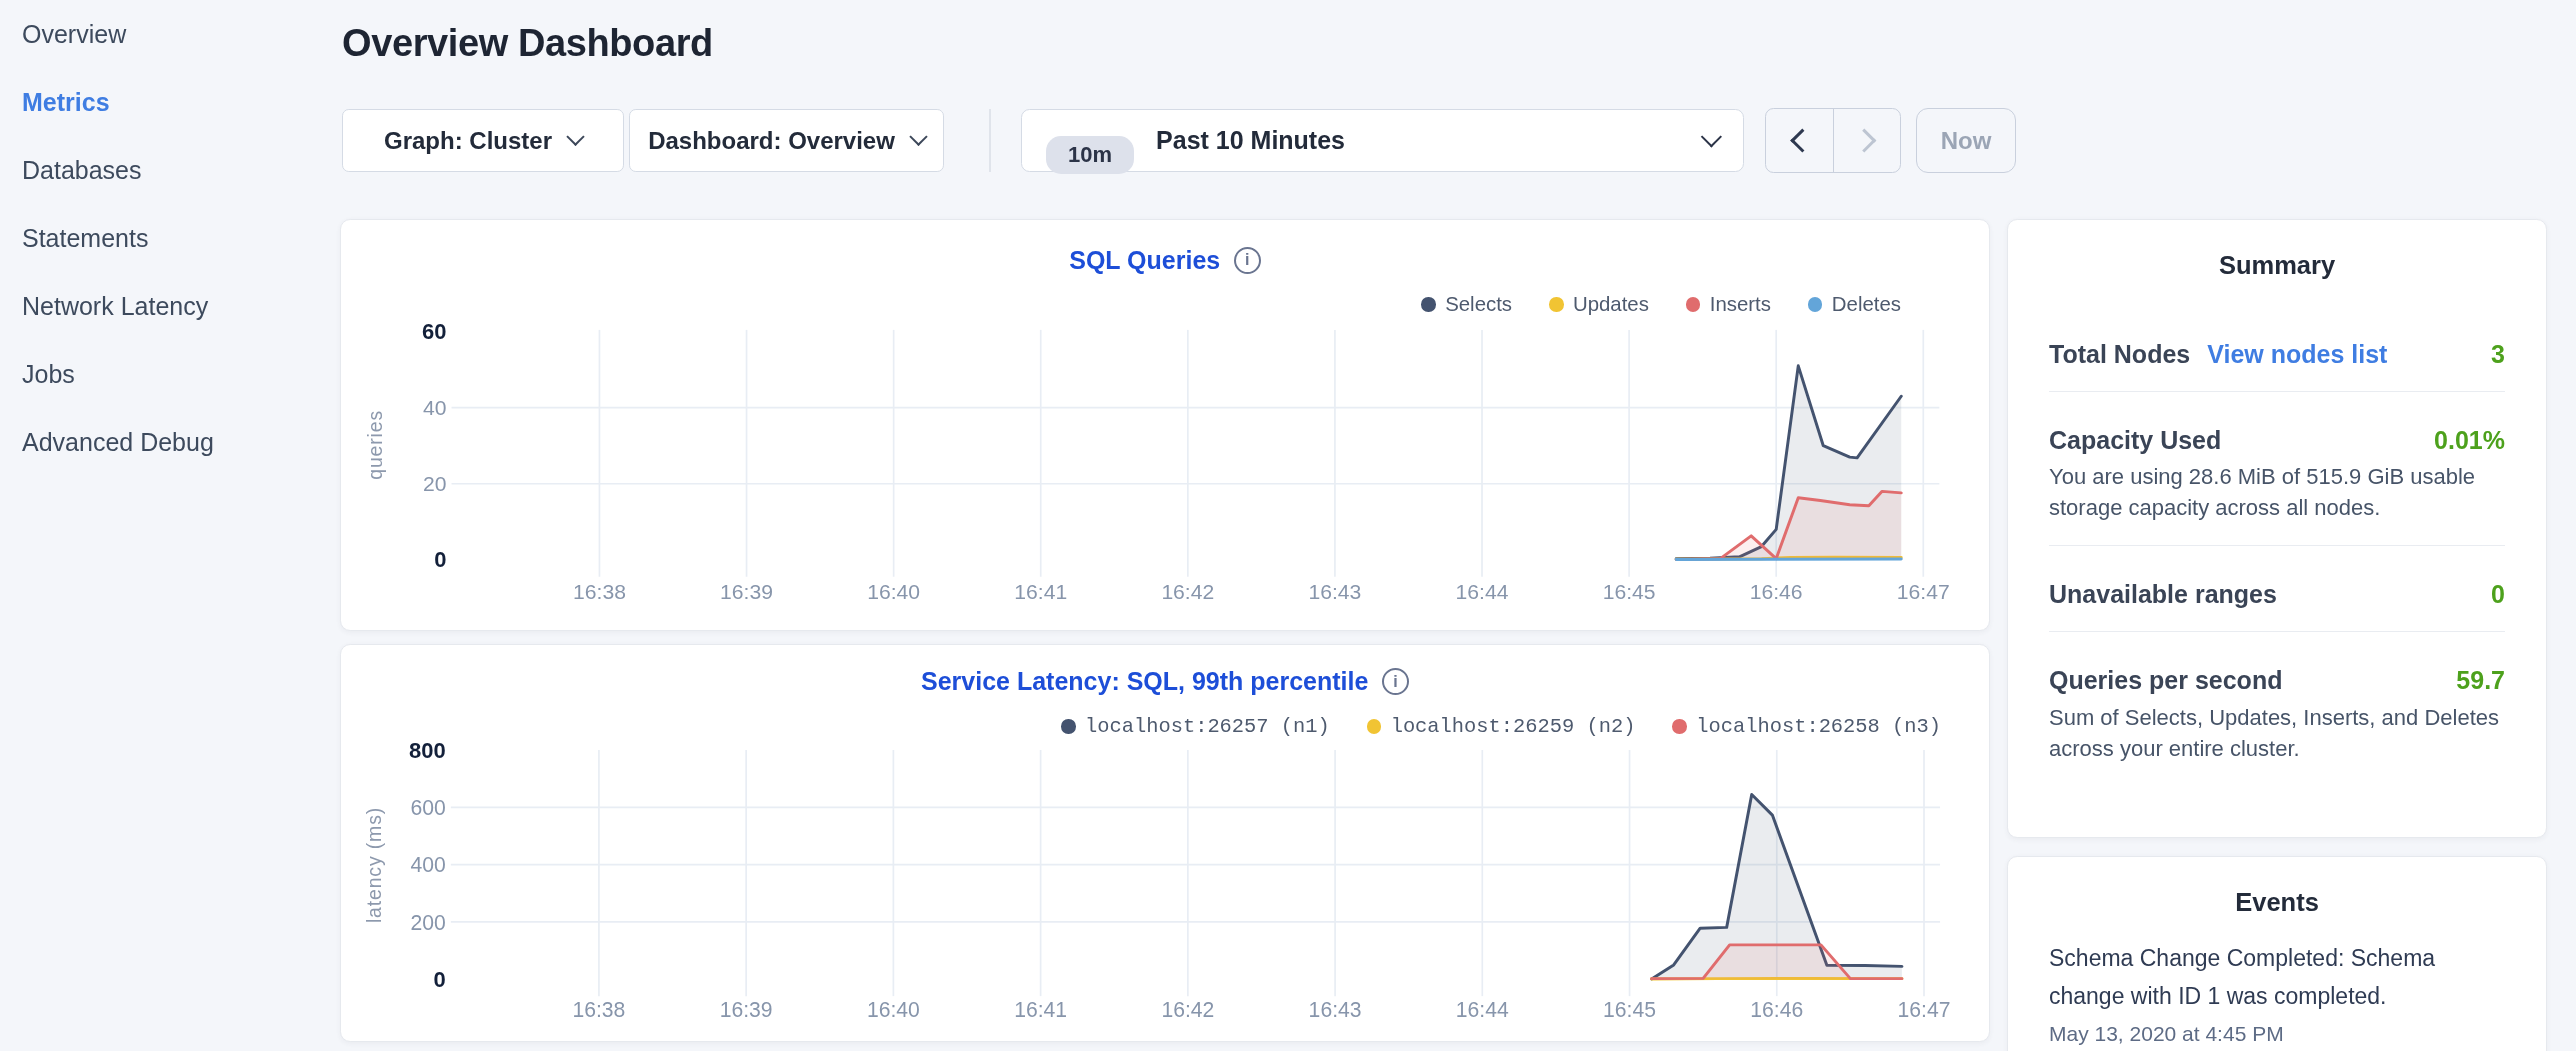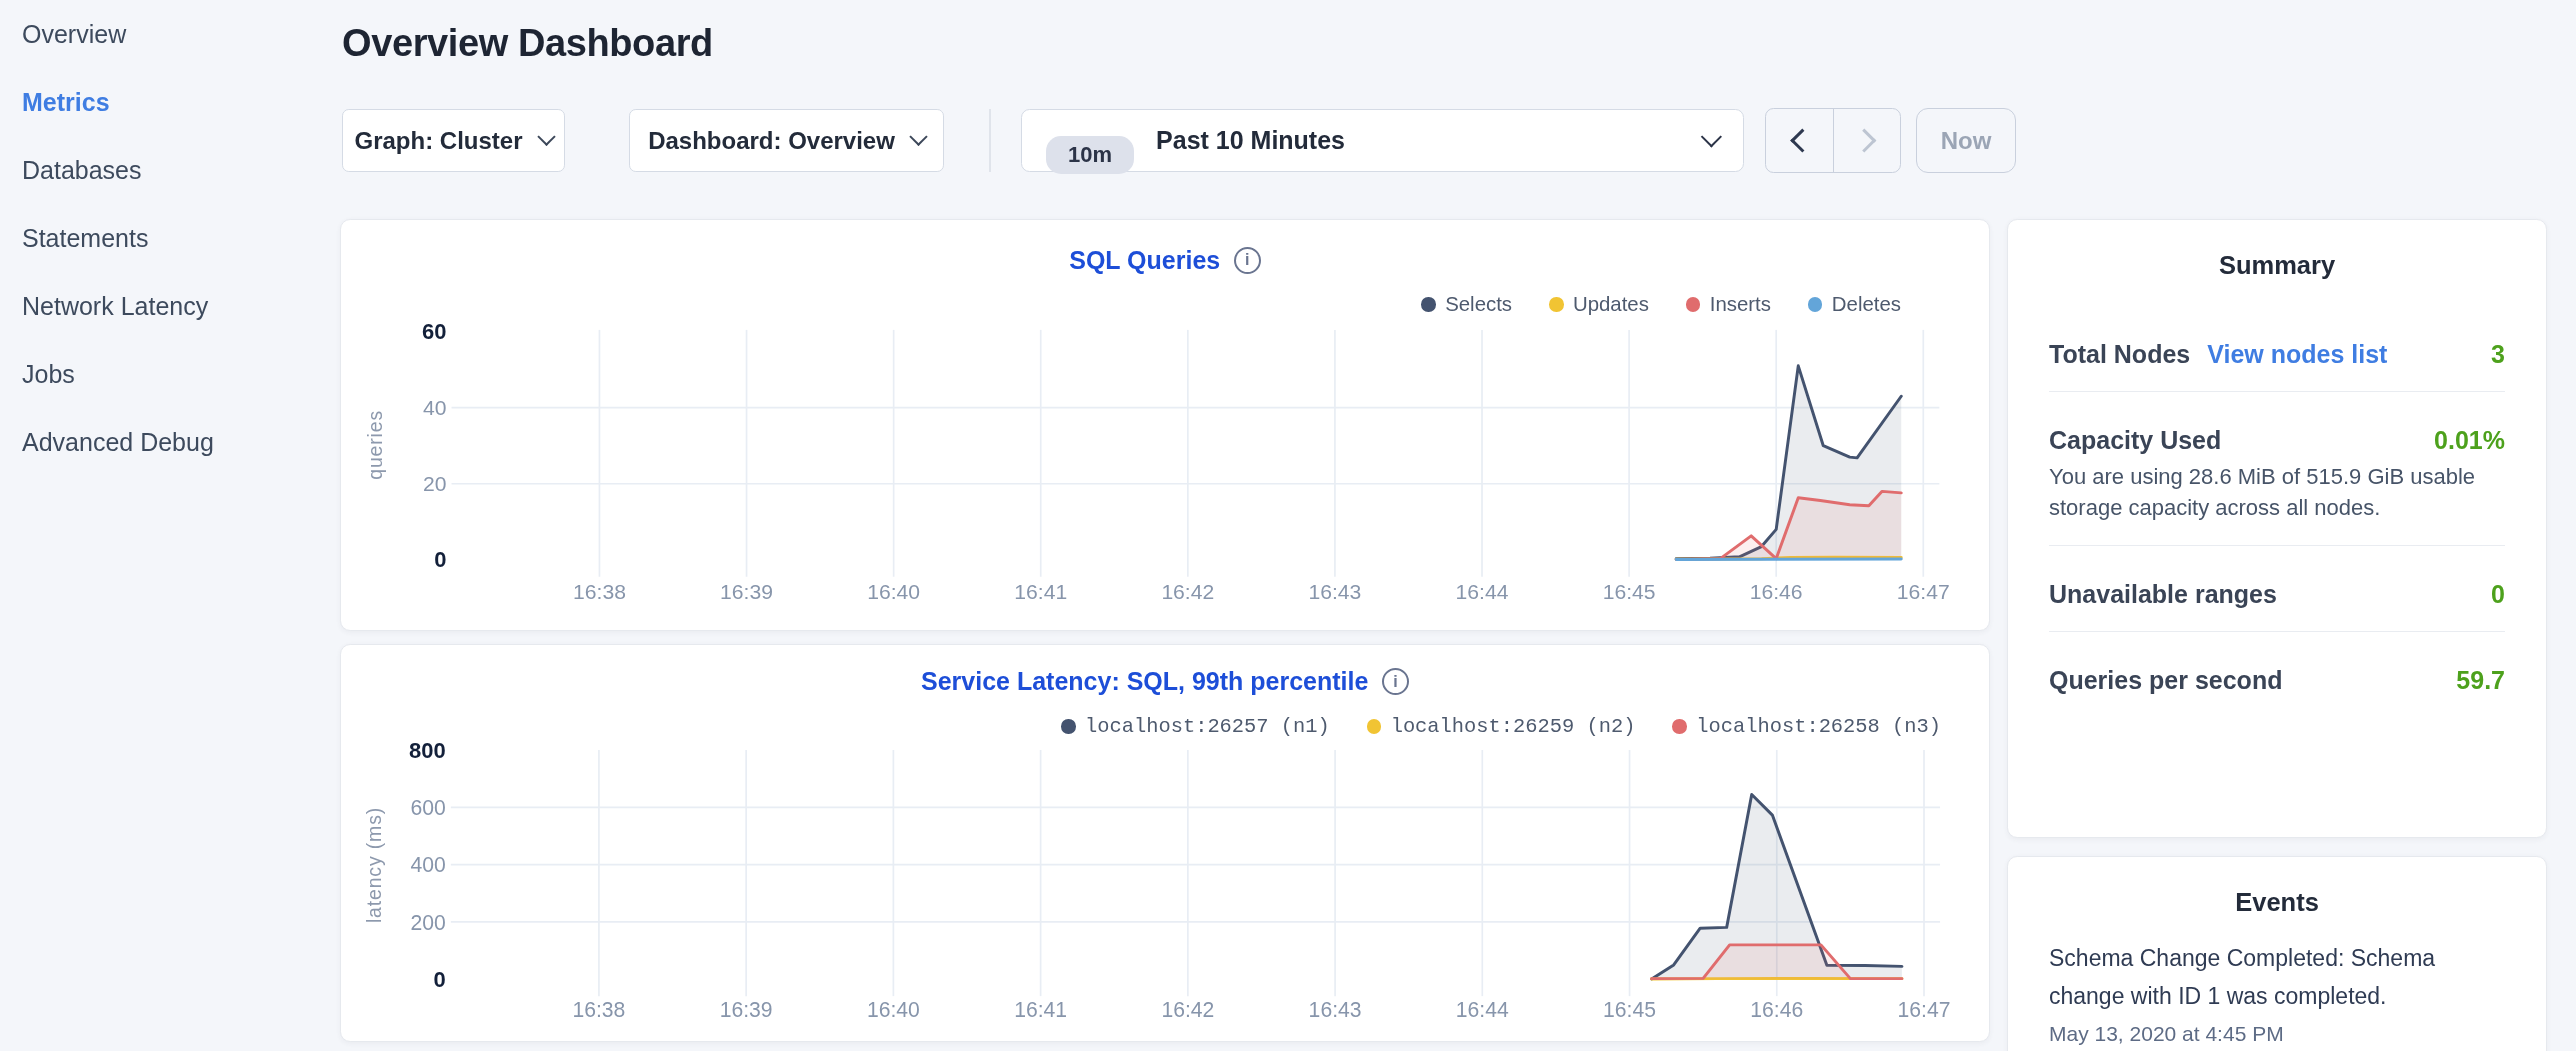--- a/index.html
+++ b/index.html
@@ -20,21 +20,21 @@
 
   
   h1.page-title{position:absolute;left:342px;top:22px;margin:0;
     font-size:38px;font-weight:700;color:#1e2533;letter-spacing:-0.4px;}
 
   
   .dd{position:absolute;top:109px;height:63px;background:#fff;
     border:1.7px solid #d5dbe5;border-radius:6.8px;box-sizing:border-box;
     display:flex;align-items:center;justify-content:center;gap:17px;
     font-size:24px;font-weight:700;color:#232b3a;cursor:pointer;}
-  #dd-graph{left:342px;width:223px;}
+  #dd-graph{left:342px;width:282px;}
   #dd-dash{left:629px;width:315px;}
   .chev{width:11px;height:11px;border-right:2.6px solid #3c4759;
     border-bottom:2.6px solid #3c4759;transform:rotate(45deg) translate(-2.6px,-2.6px);}
   .vdiv{position:absolute;left:989px;top:109px;width:1.7px;height:63px;background:#e0e4eb;}
 
   .timebox{position:absolute;left:1021px;top:109px;width:723px;height:63px;
     background:#fff;border:1.7px solid #d5dbe5;border-radius:8.5px;box-sizing:border-box;
     display:flex;align-items:center;gap:22px;padding:0 24px;cursor:pointer;}
   .timebadge{background:#dde1eb;border-radius:15px;padding:6px 22px;
     font-size:22px;font-weight:700;color:#2b3347;margin-top:28px;}
@@ -279,20 +279,21 @@
         <div class="srow-main">
           <span class="srow-label">Unavailable ranges</span>
           <span class="srow-value">0</span>
         </div>
       </div>
       <div class="srow">
         <div class="srow-main">
           <span class="srow-label">Queries per second</span>
           <span class="srow-value">59.7</span>
         </div>
+        <p class="srow-note">Sum of Selects, Updates, Inserts, and Deletes across your entire cluster.</p>
       </div>
     </div>
 </aside>
 
 <aside class="card panel" id="events">
   <div class="panel-title">Events</div>
   <div id="events-list">
       <p class="event-msg">Schema Change Completed: Schema change with ID 1 was completed.</p>
       <p class="event-time">May 13, 2020 at 4:45 PM</p>
     </div>

